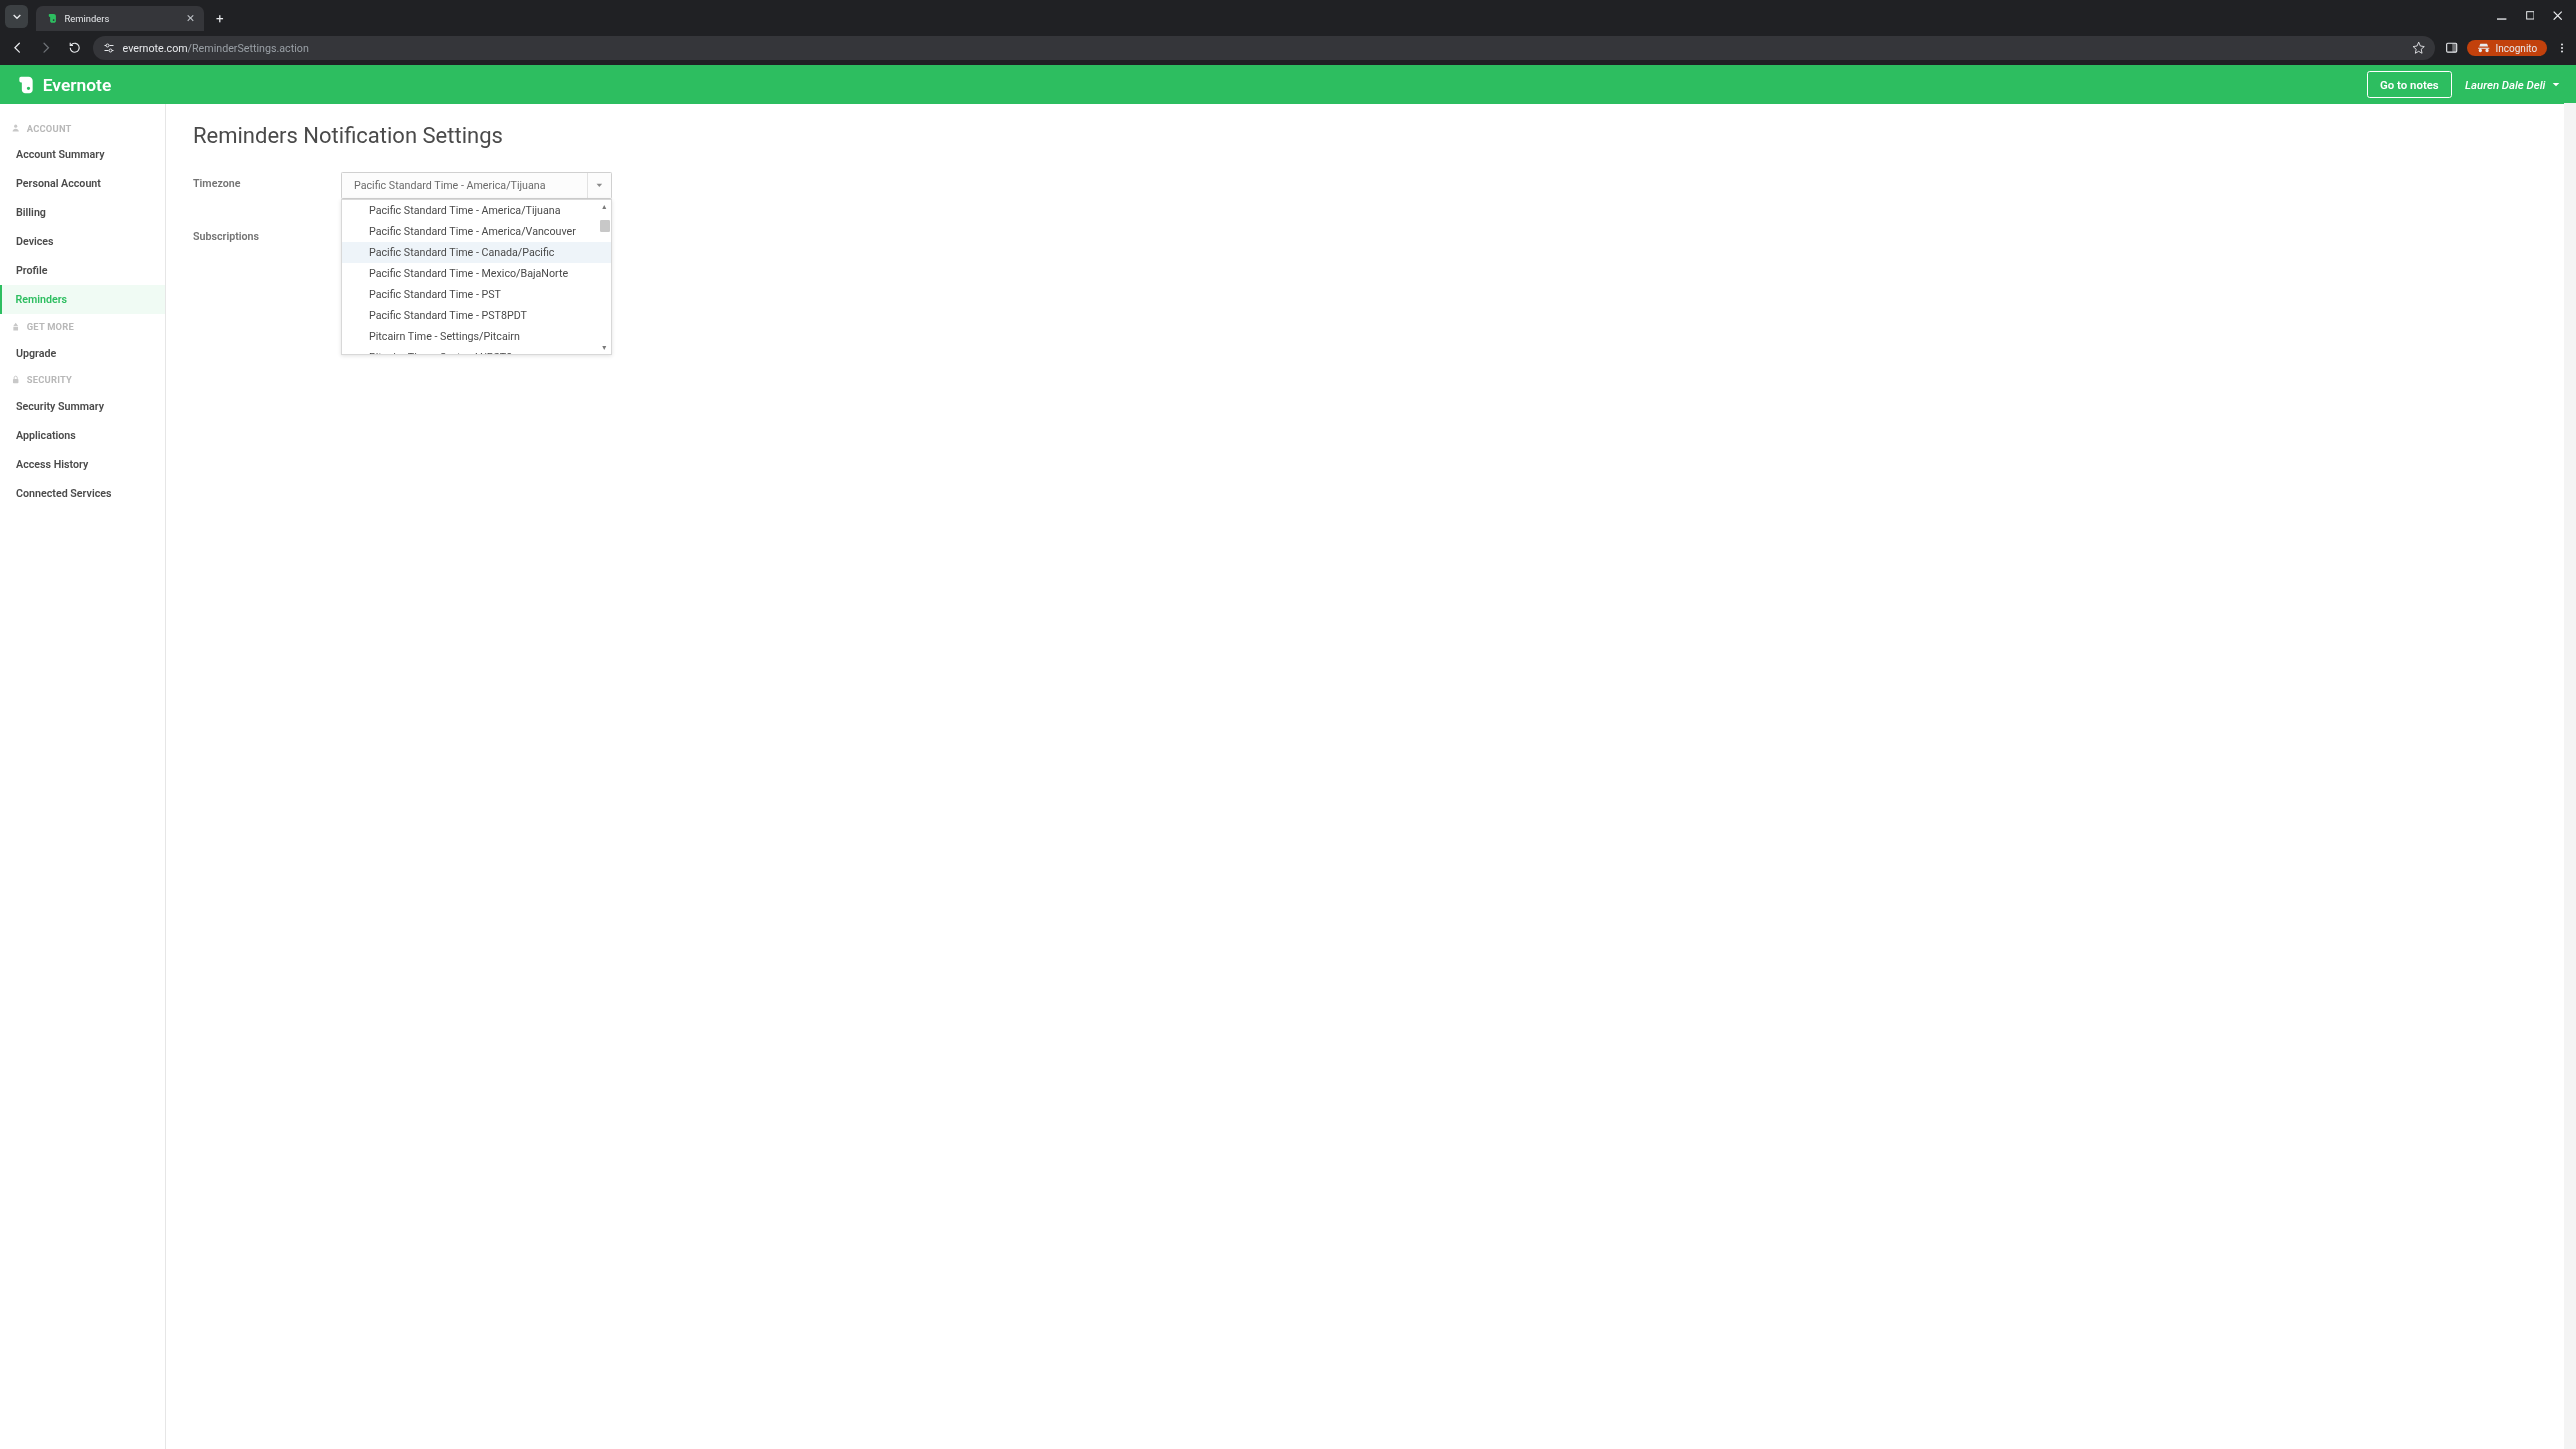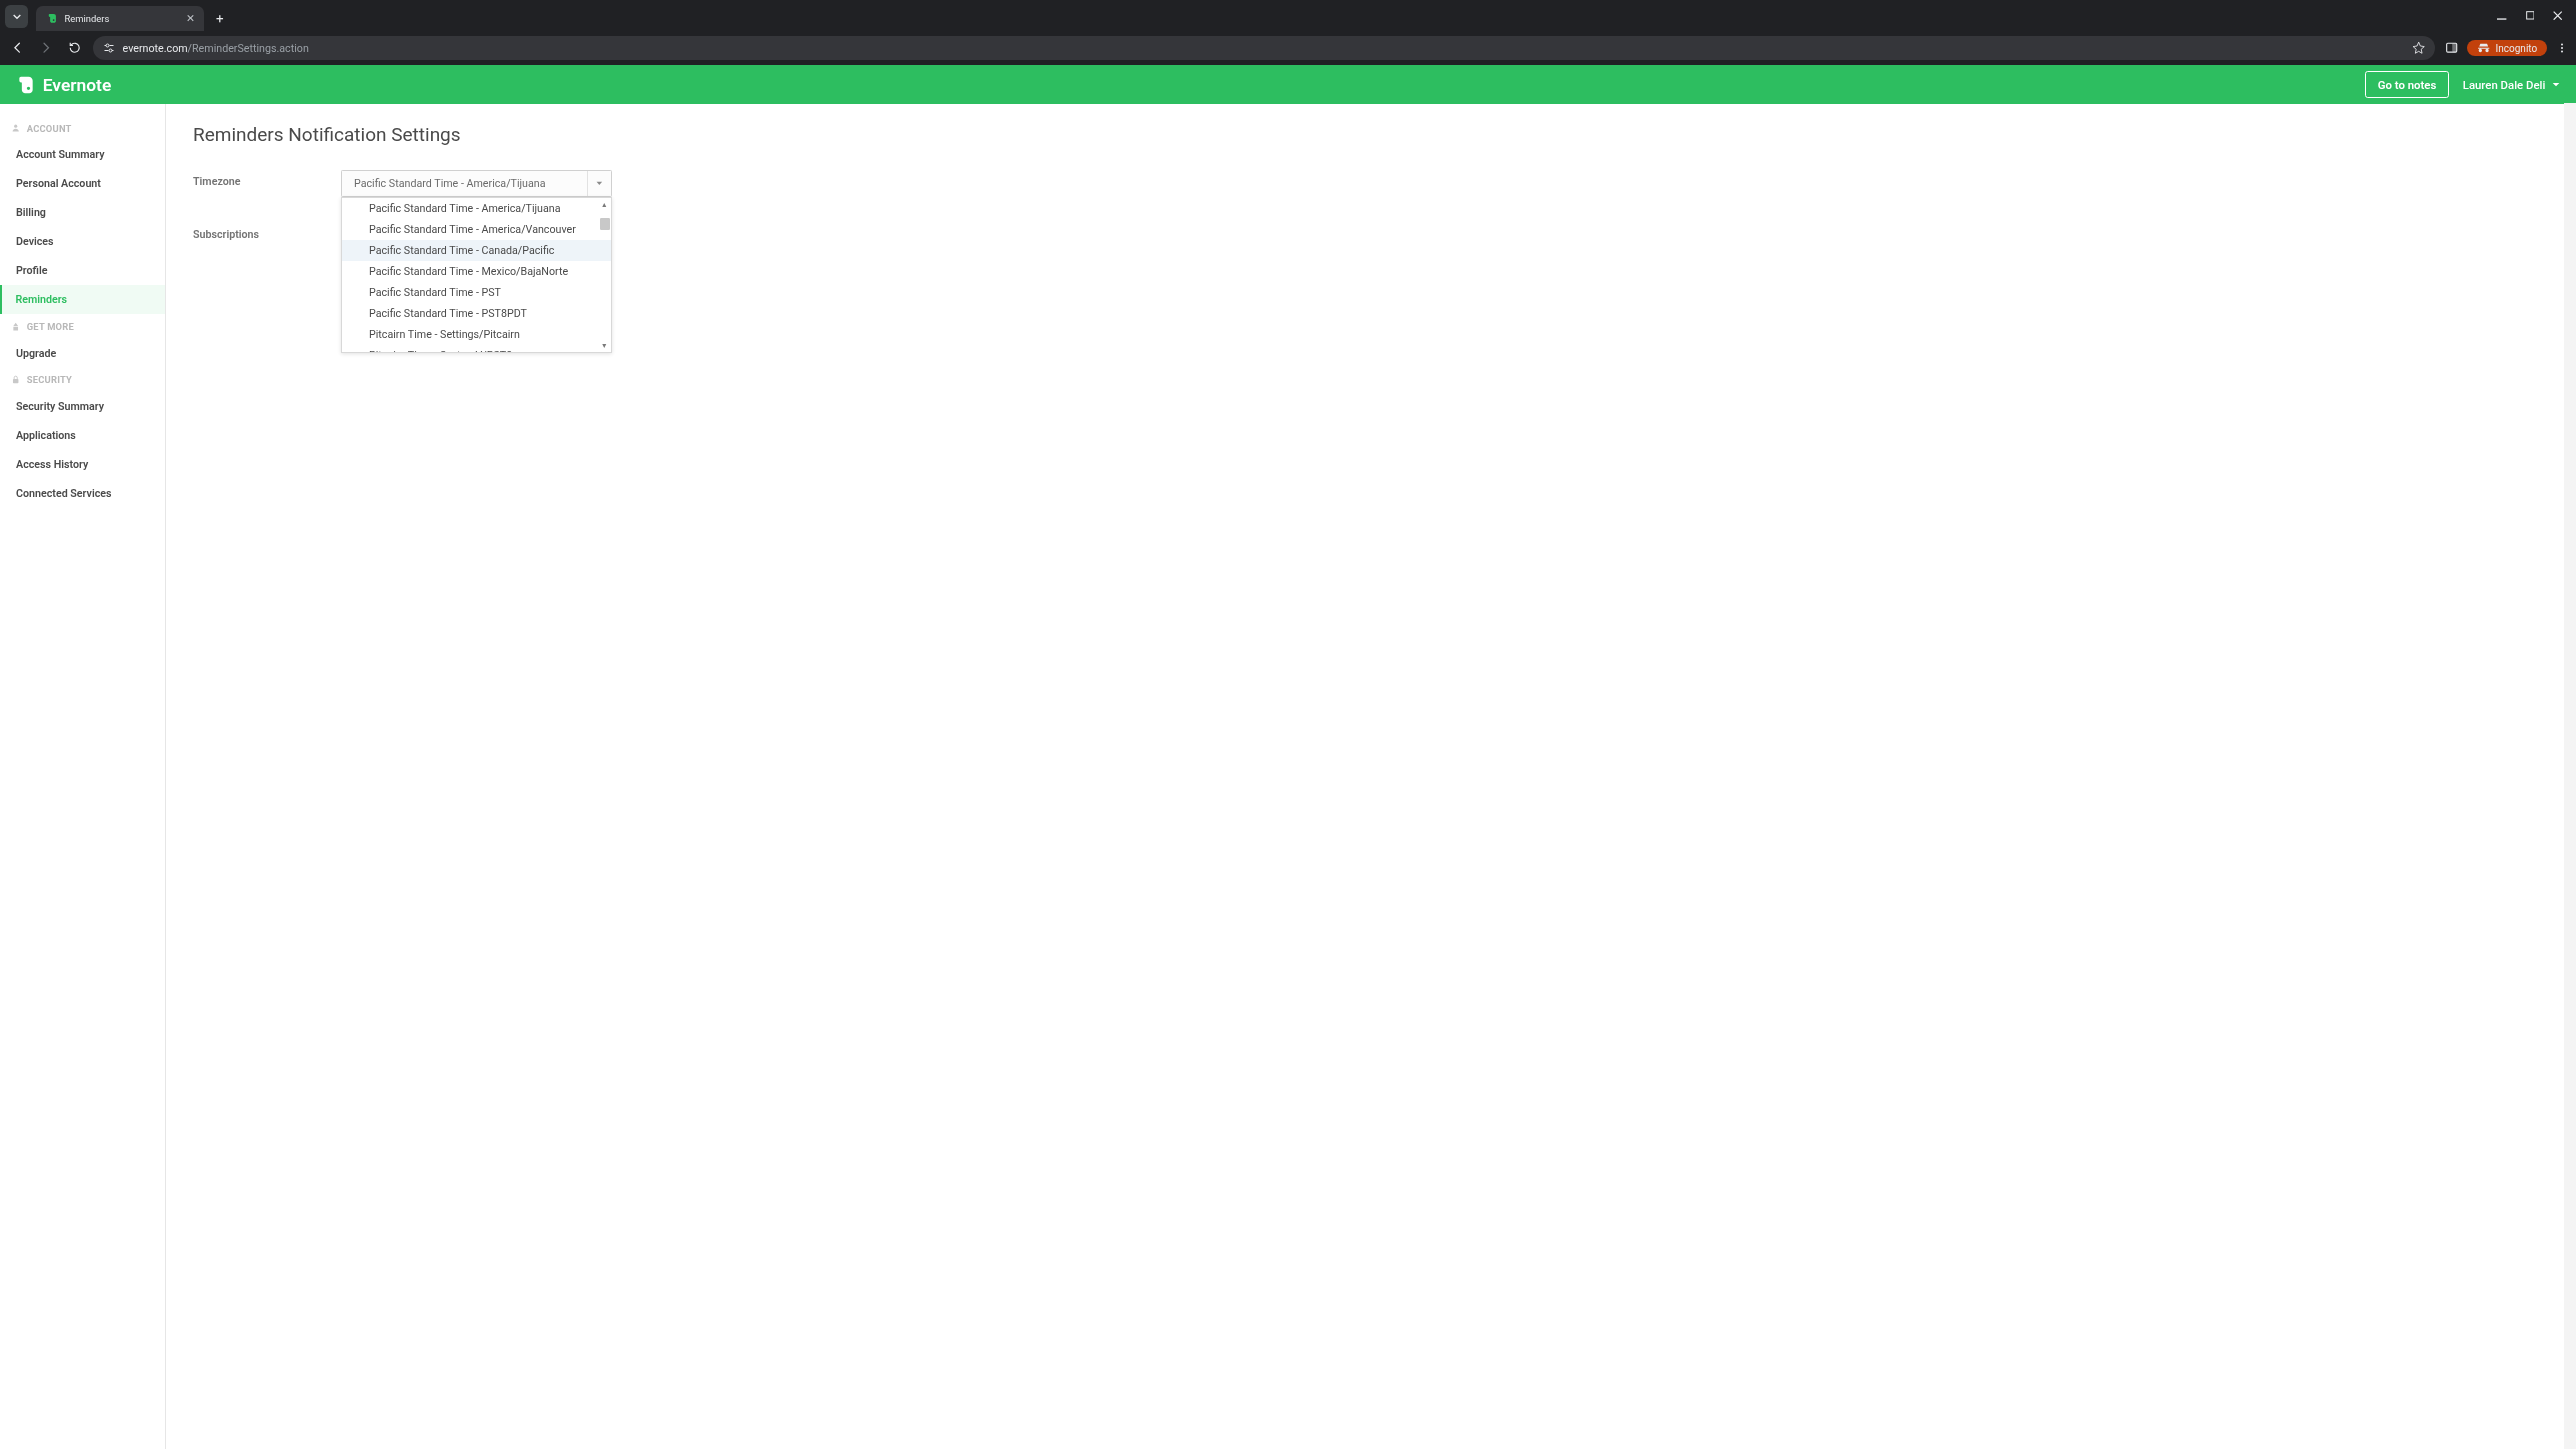--- a/index.html
+++ b/index.html
@@ -23,31 +23,31 @@
   .addr-bar .path { color:#9aa0a6; }
   .addr-right { margin-left:auto; display:flex; align-items:center; gap:12px; }
   .incognito { display:flex; align-items:center; gap:5.4px; background:#c2410c; border-radius:12px; padding:2.7px 9.4px; font-size:10px; }
 
   
   .app-header { background:#2dbe60; height:39px; display:flex; align-items:center; padding:0 16px; color:#fff; }
   .logo-wrap { display:flex; align-items:center; gap:6.7px; }
   .logo-text { font-size:17.4px; font-weight:600; }
   .header-right { margin-left:auto; display:flex; align-items:center; gap:13.4px; }
   .go-notes-btn { border:1.3px solid #fff; background:transparent; color:#fff; font-size:11.4px; font-weight:600; padding:5.4px 12px; border-radius:2.7px; }
-  .user-menu { color:#fff; font-size:11.4px; font-weight:500; display:flex; align-items:center; gap:6.7px; }
+  .user-menu { color:#fff; font-size:11.4px; font-weight:500; display:flex; align-items:center; gap:6.7px;font-style:italic; }
 
   
   .app-body { display:flex; height:calc(100% - 31px - 34px - 39px); }
   .sidebar { width:166px; border-right:0.7px solid #e6e6e6; padding-top:12px; }
   .section-header { display:flex; align-items:center; gap:5.4px; color:#b8b8b8; font-size:9.4px; font-weight:700; padding:6.7px 10.7px; letter-spacing:0.2px; }
   .section-header .ico { width:10.7px; height:10.7px; display:inline-flex; align-items:center; justify-content:center; }
   .nav-item { padding:8px 16px; font-size:10.7px; color:#4a4a4a; font-weight:600; cursor:pointer; }
   .nav-item.active { background:#f0fbf4; color:#2dbe60; border-left:2.7px solid #2dbe60; padding-left:13.4px; }
   .content { flex:1; padding:19px 27px; position:relative; }
-  .page-title { font-size:19px; color:#4a4a4a; margin-bottom:24px; font-weight:400; }
+  .page-title { font-size:22px; color:#4a4a4a; margin-bottom:24px; font-weight:400; }
   .form-row { display:flex; align-items:flex-start; margin-bottom:25.5px; }
   .form-label { width:148px; font-size:10.7px; color:#737373; font-weight:600; padding-top:5.4px; }
 
   
   .combo { position:relative; width:271px; }
   .combo-display { border:0.7px solid #d0d0d0; border-radius:1.3px; height:27px; display:flex; align-items:center; padding:0 12px; font-size:10.7px; color:#6b6b6b; background:#fcfcfc; position:relative; }
   .combo-arrow { position:absolute; right:0; top:0; bottom:0; width:24px; border-left:0.7px solid #e2e2e2; display:flex; align-items:center; justify-content:center; color:#8a8a8a; }
   .combo-panel { position:absolute; left:0; right:0; top:27px; background:#fff; border:0.7px solid #d8d8d8; box-shadow:0 1.3px 4px rgba(0,0,0,.12); max-height:156px; overflow:hidden; z-index:50; }
   .combo-option { padding:4px 27px; font-size:10.7px; color:#4a4a4a; white-space:nowrap; overflow:hidden; text-overflow:ellipsis; cursor:pointer; }
   .combo-option.hover { background:#eef4f9; }

